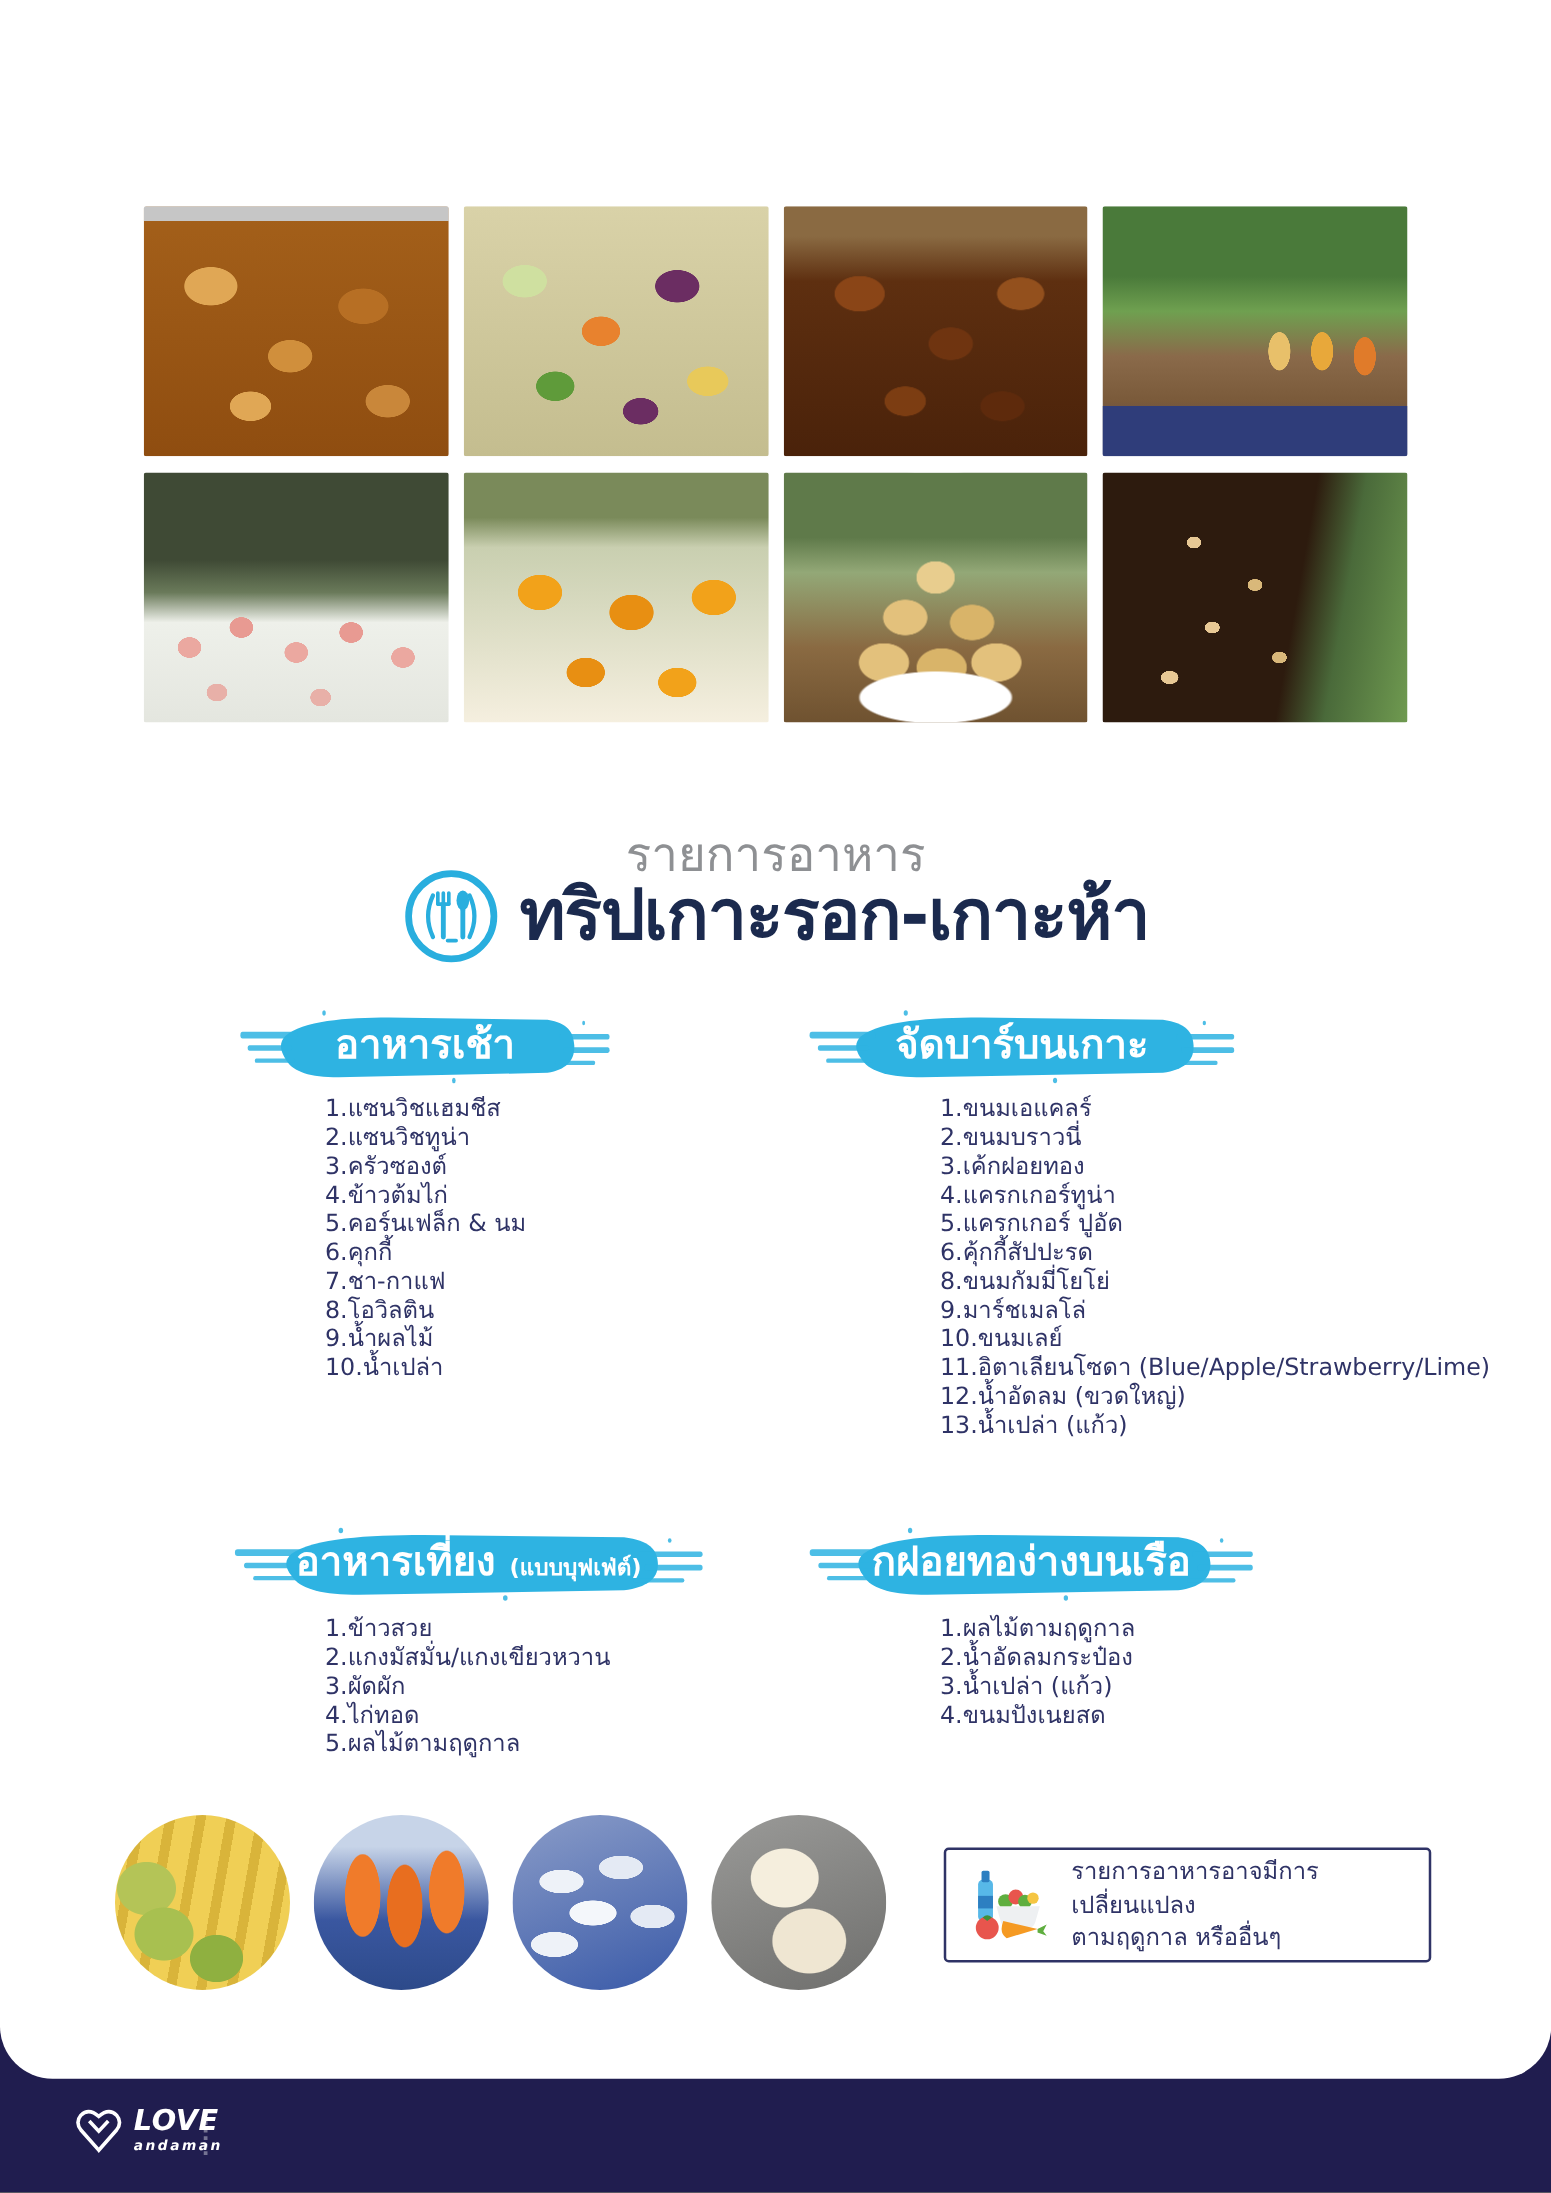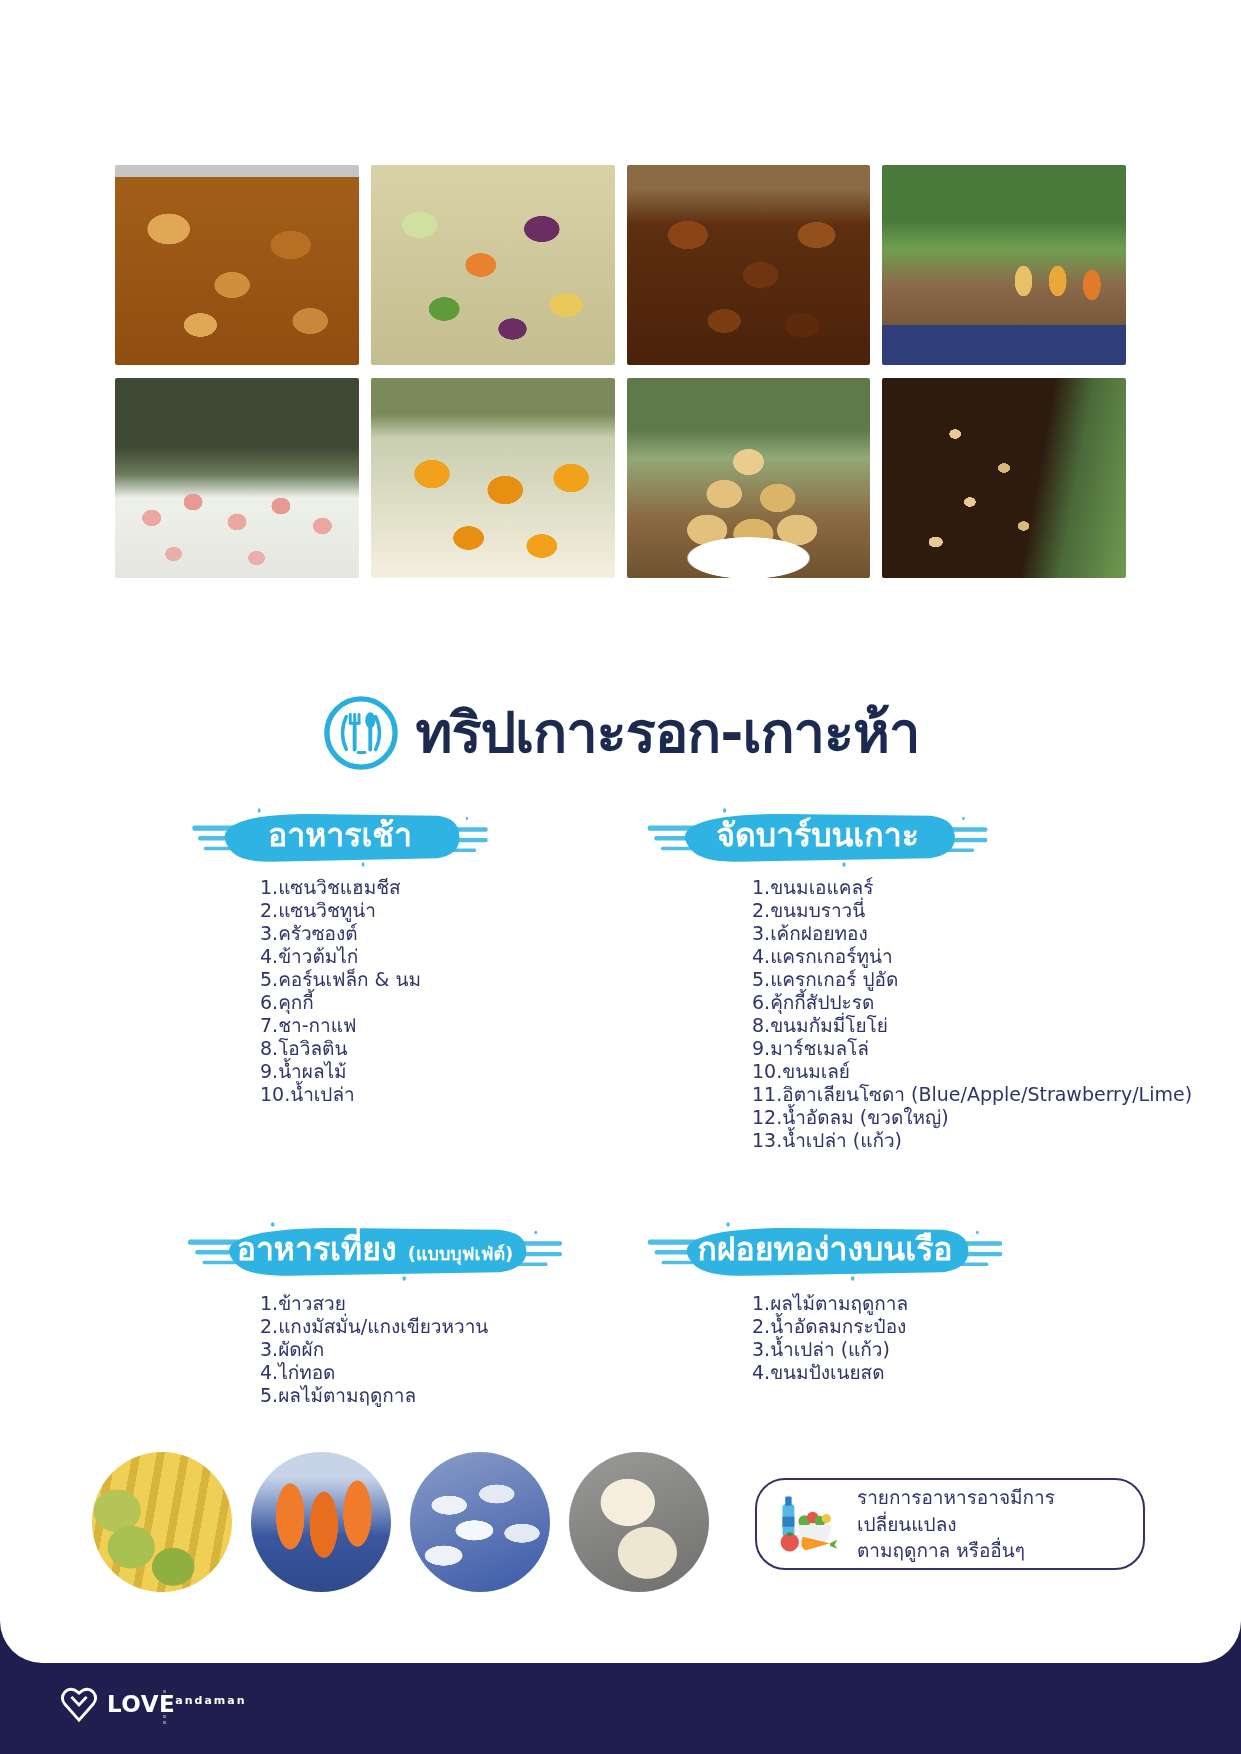--- a/index.html
+++ b/index.html
@@ -126,32 +126,32 @@
     radial-gradient(30px 16px at 80% 58%,#e4eaf4 0 58%,transparent 60%),
     radial-gradient(32px 17px at 24% 74%,#eef2f8 0 58%,transparent 60%),
     linear-gradient(160deg,#8a9cc8,#3a5aa8);}
   .ph-bun{background:
     radial-gradient(46px 40px at 42% 36%,#f5eedd 0 58%,transparent 60%),
     radial-gradient(50px 44px at 56% 72%,#efe6d2 0 58%,transparent 60%),
     linear-gradient(160deg,#9a9a98,#6f6f6d);}
   
   .note-box{
     position:absolute;left:755px;top:1478px;width:390px;height:92px;
-    border:2.5px solid #2f3366;border-radius:30px;box-sizing:border-box;
+    border:2.5px solid #2f3366;border-radius:4px;box-sizing:border-box;
     display:flex;align-items:center;gap:16px;padding:0 14px 0 20px;background:#fff;
   }
   .note-icon{width:64px;height:60px;flex:0 0 auto;}
   .note-text{font-size:19px;line-height:1.42;font-weight:500;color:#2f3366;}
   
   .footer-logo{
     position:absolute;left:60px;top:1684px;display:flex;align-items:center;gap:9px;
     color:#ffffff;
   }
   .heart{width:38px;height:40px;}
-  .brand-line{display:flex;line-height:1;}
+  .brand-line{display:flex;flex-direction:column;line-height:1;font-style:italic;}
   .brand{font-size:23px;font-weight:800;letter-spacing:.5px;}
   .brand-sub{font-size:11px;font-weight:600;letter-spacing:2px;margin-top:2px;}
   .footer-divider{
     position:absolute;left:163px;top:1690px;height:34px;width:0;
     border-left:3px dotted rgba(255,255,255,.38);
   }
 </style>
 </head>
 <body>
 
@@ -162,20 +162,21 @@
       <div class="tile ph-curry"></div>
       <div class="tile ph-veg"></div>
       <div class="tile ph-chick"></div>
       <div class="tile ph-cookiebar"></div>
       <div class="tile ph-canape"></div>
       <div class="tile ph-foithong"></div>
       <div class="tile ph-puff"></div>
       <div class="tile ph-brownie"></div>
     </div>
 
+    <div class="subtitle">รายการอาหาร</div>
     <div class="title-row">
       <svg class="title-icon" viewBox="0 0 80 80">
         <circle cx="40" cy="40" r="35" fill="none" stroke="#29aede" stroke-width="5.5"></circle>
         <path d="M25,23 Q17,40 25,57" fill="none" stroke="#29aede" stroke-width="3.5" stroke-linecap="round"></path>
         <path d="M55,23 Q63,40 55,57" fill="none" stroke="#29aede" stroke-width="3.5" stroke-linecap="round"></path>
         <path d="M29,21 v9 M33.5,21 v9 M38,21 v9" fill="none" stroke="#29aede" stroke-width="3" stroke-linecap="round"></path>
         <path d="M29,30 h9" fill="none" stroke="#29aede" stroke-width="3" stroke-linecap="round"></path>
         <path d="M33.5,30 v27" fill="none" stroke="#29aede" stroke-width="4" stroke-linecap="round"></path>
         <ellipse cx="49.5" cy="27" rx="5.2" ry="8.2" fill="#29aede"></ellipse>
         <path d="M49.5,35 v22" fill="none" stroke="#29aede" stroke-width="4" stroke-linecap="round"></path>

